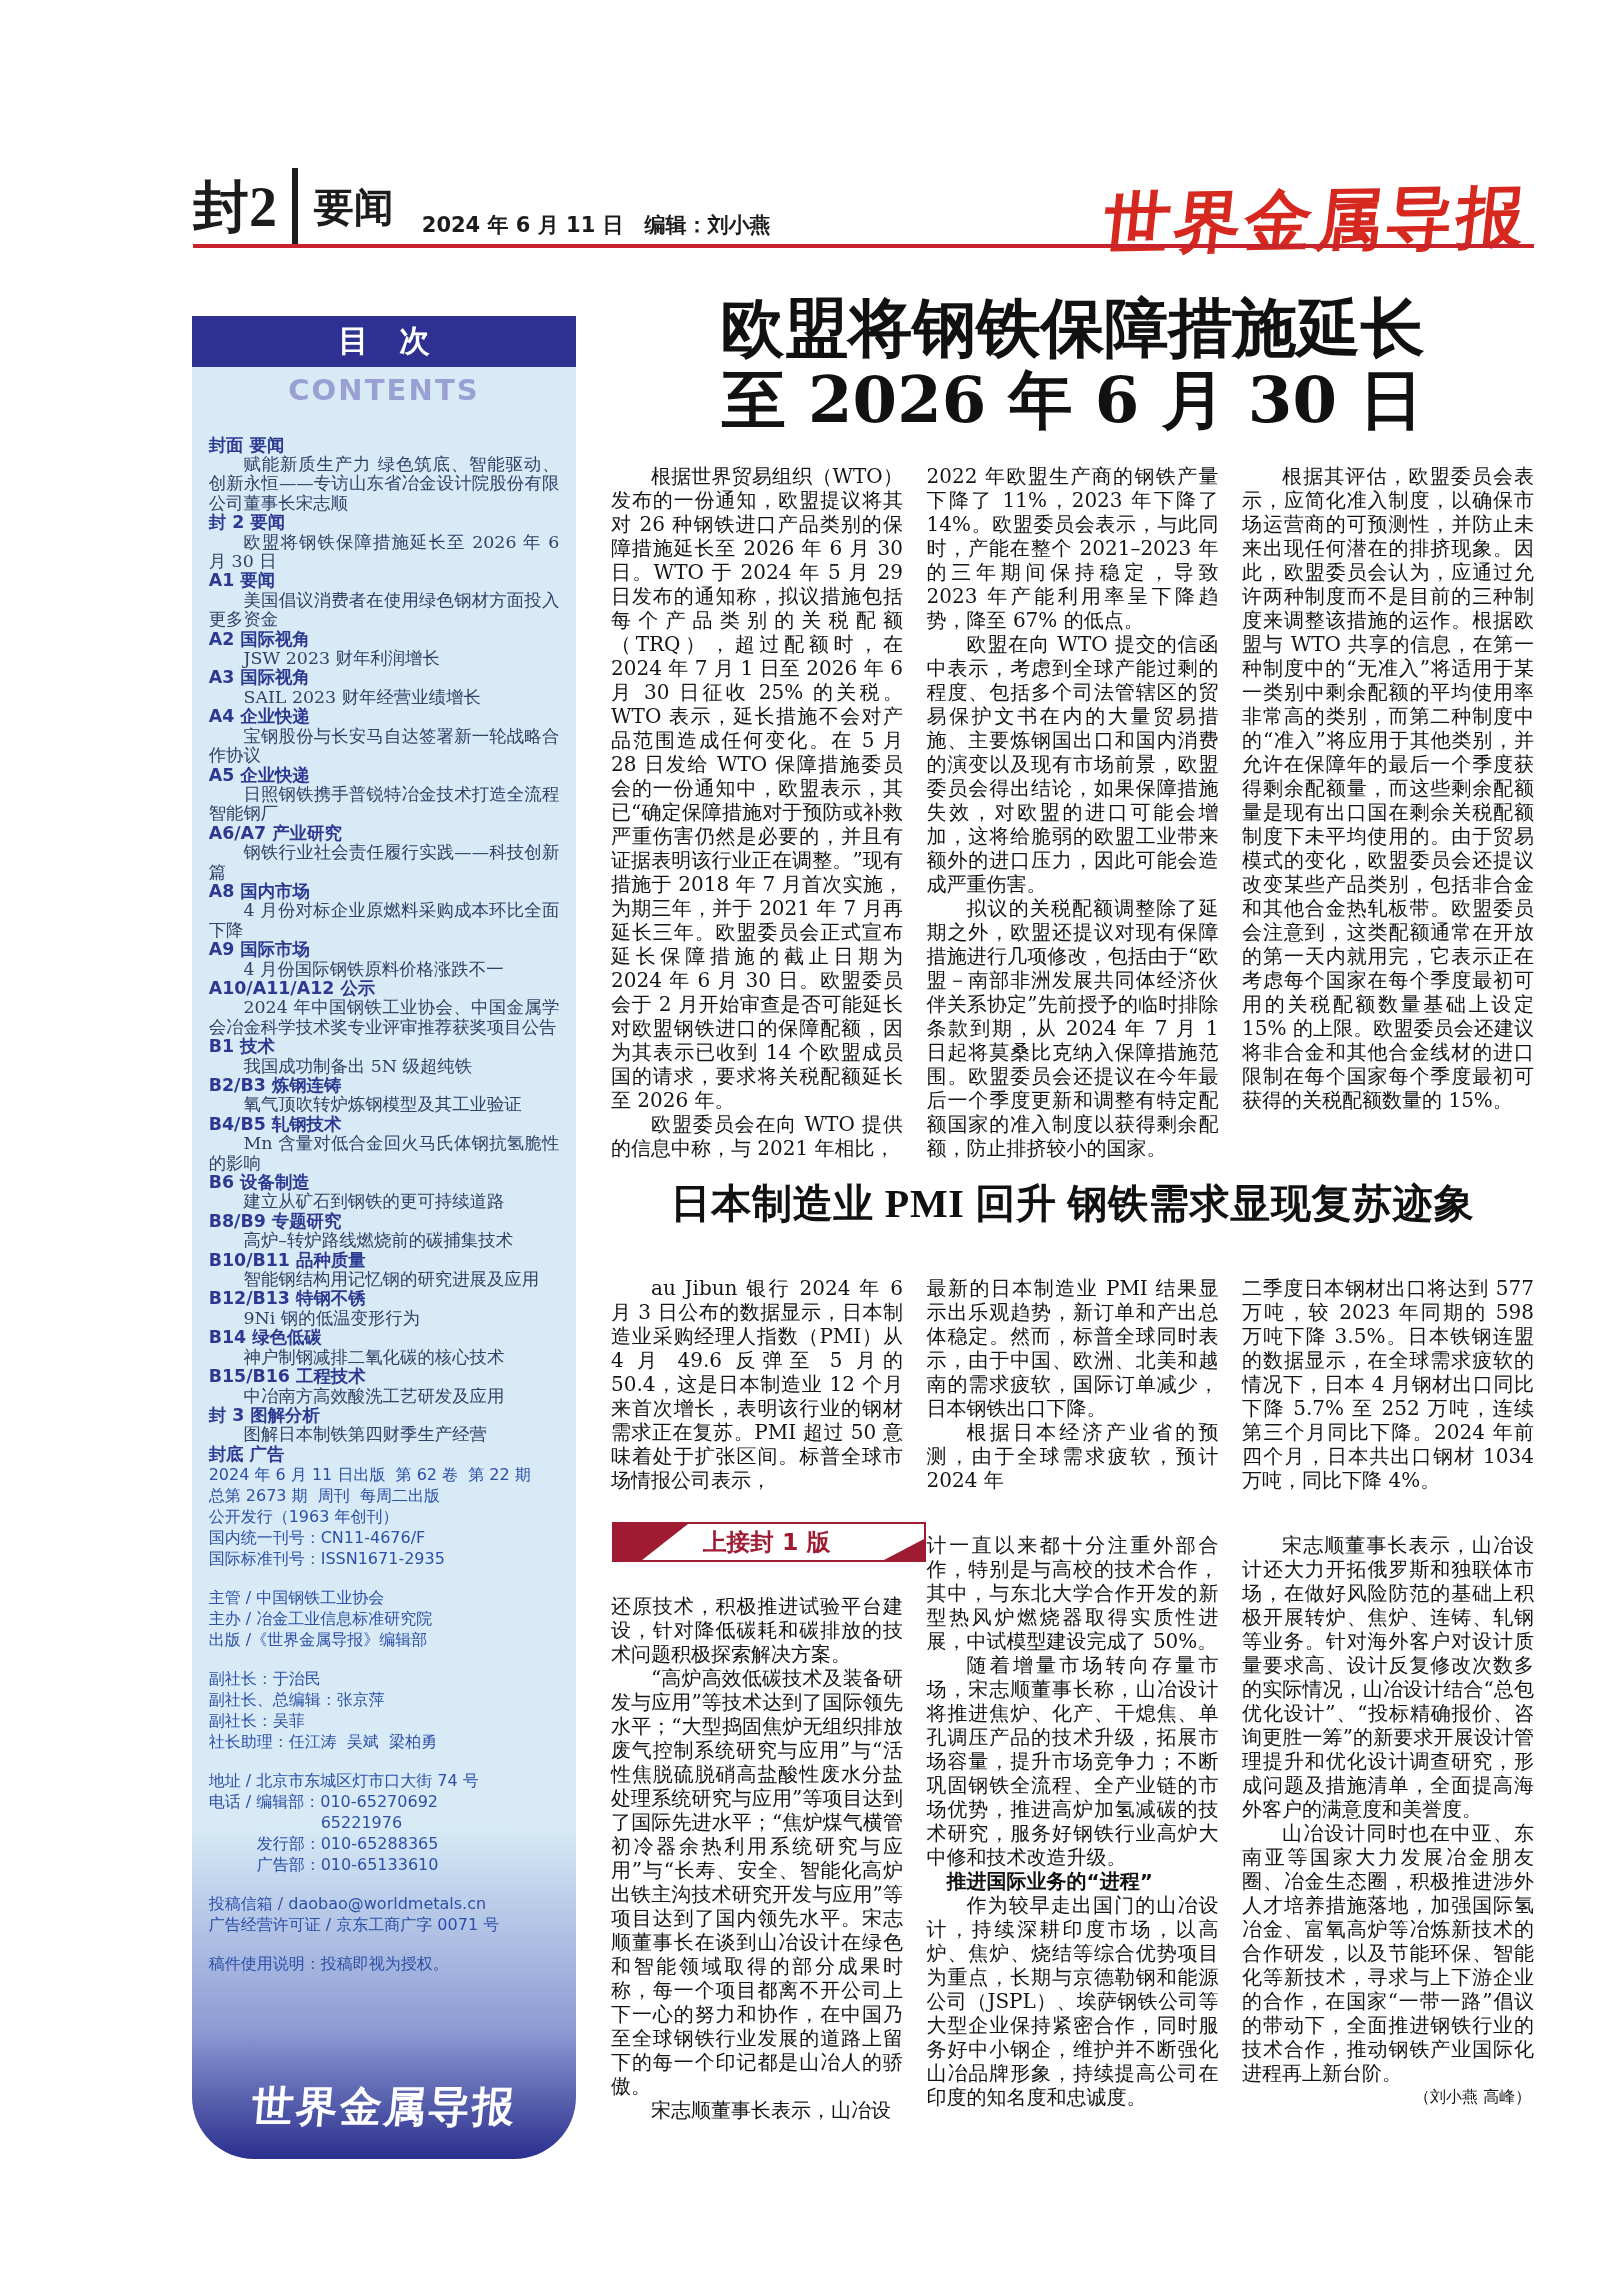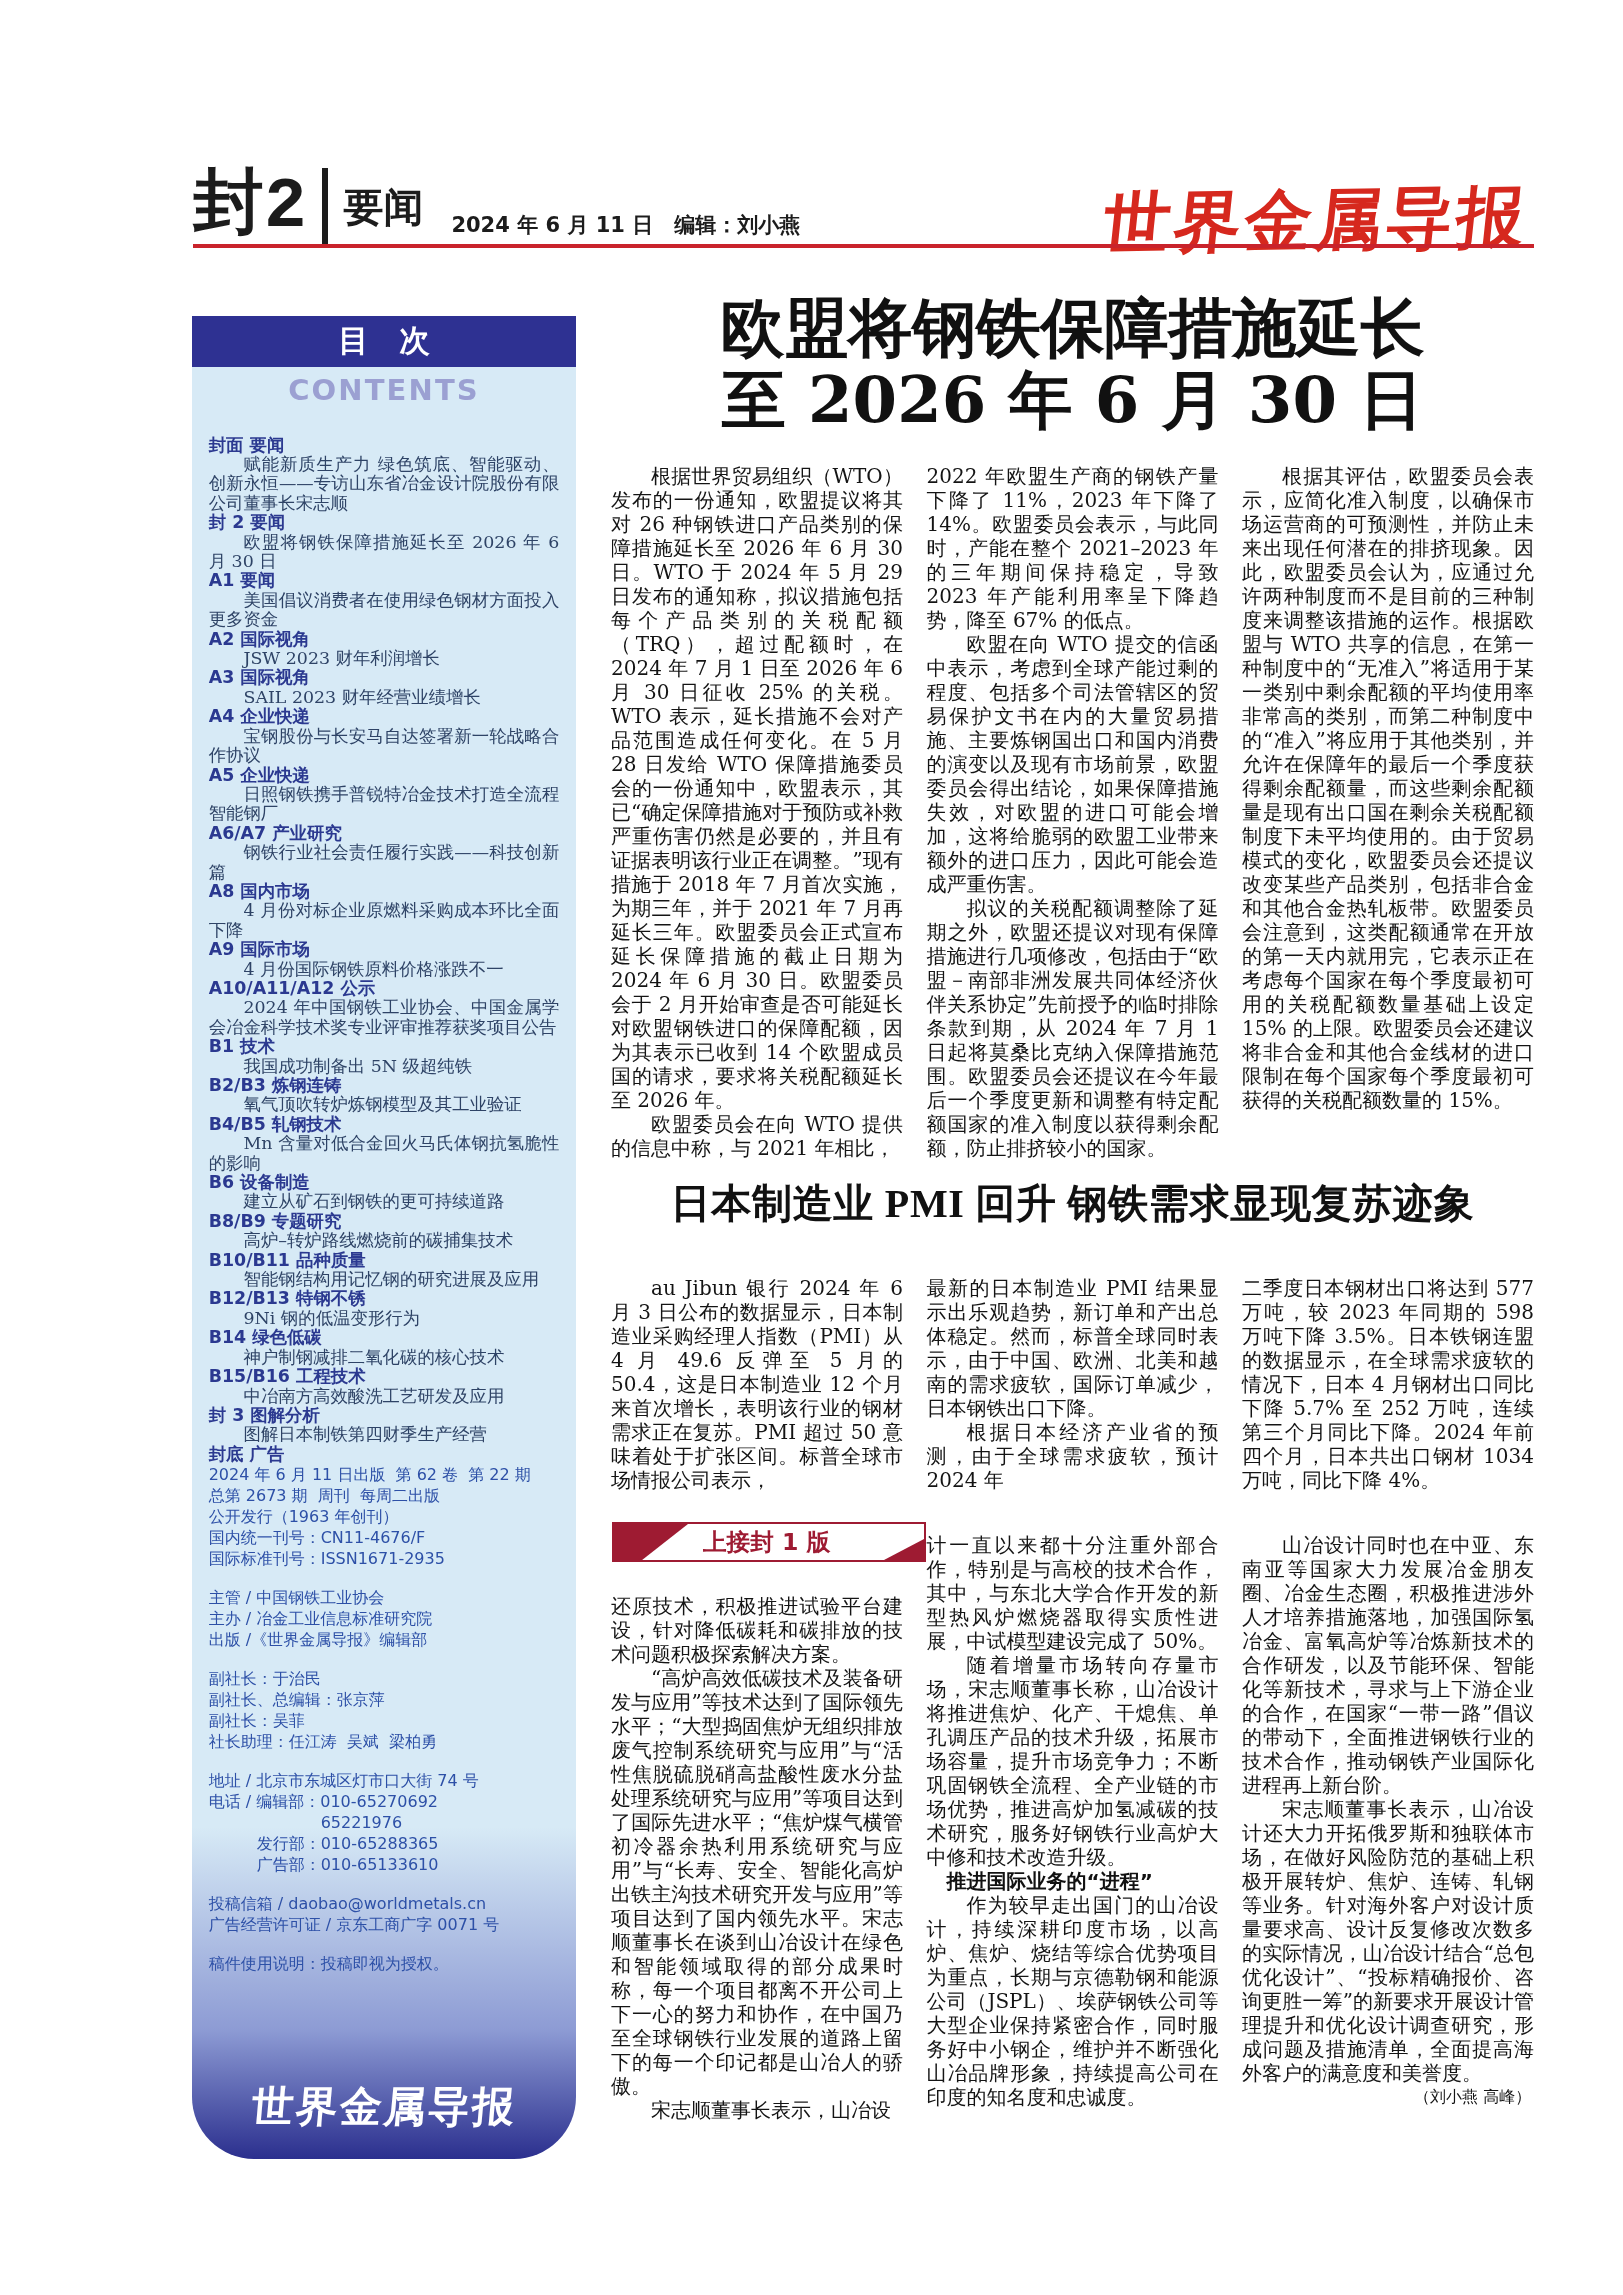--- a/index.html
+++ b/index.html
@@ -2,21 +2,21 @@
 <html style="font-size:11px"><head>
 <meta charset="utf-8">
 <style>
   html,body { margin:0; padding:0; background:#888; }
   .page {
     position:relative; width:1624px; height:2295px; background:#ffffff;
     overflow:hidden; font-family:"DejaVu Serif", serif;
   }
   
   .masthead { position:absolute; left:193px; top:168px; display:flex; align-items:center; }
-  .page-tag { font-size:71px; font-weight:bold; color:#1c1c1c; line-height:1; font-family:Liberation Mono, monospace;text-align:right; }
+  .page-tag { font-size:56px; font-weight:bold; color:#1c1c1c; line-height:1; font-family:Liberation Serif, serif;text-align:right; }
   .vbar { width:6.2px; height:78px; background:#1c1c1c; margin:0 15.3px; }
   .section-title { font-size:40px; font-weight:bold; color:#1c1c1c; line-height:1; font-family:"DejaVu Serif",serif; }
   .date-editor { font-size:21px; font-weight:bold; color:#1c1c1c; margin-left:28px; align-self:flex-end; padding-bottom:7px; font-family:"DejaVu Sans",sans-serif; }
   .masthead-logo { position:absolute; right:97px; top:175px; font-size:67px; font-weight:900; color:#d6281e;
     font-family:"DejaVu Serif",serif; transform:skewX(-7deg) rotate(-1deg); letter-spacing:3.5px; white-space:nowrap; }
   .red-rule { position:absolute; left:193px; top:244px; width:1341px; height:3.5px; background:#c9232b; }
 
   
   .sidebar { position:absolute; left:192px; top:316px; width:384px; height:1843px;
     background:linear-gradient(180deg,#d7eaf6 0%,#d7eaf6 82%,#8d9bd4 93%,#2b2f8e 100%);
@@ -220,20 +220,20 @@
         <p class="para indent">“高炉高效低碳技术及装备研发与应用”等技术达到了国际领先水平；“大型捣固焦炉无组织排放废气控制系统研究与应用”与“活性焦脱硫脱硝高盐酸性废水分盐处理系统研究与应用”等项目达到了国际先进水平；“焦炉煤气横管初冷器余热利用系统研究与应用”与“长寿、安全、智能化高炉出铁主沟技术研究开发与应用”等项目达到了国内领先水平。宋志顺董事长在谈到山冶设计在绿色和智能领域取得的部分成果时称，每一个项目都离不开公司上下一心的努力和协作，在中国乃至全球钢铁行业发展的道路上留下的每一个印记都是山冶人的骄傲。</p>
         <p class="para indent">宋志顺董事长表示，山冶设</p>
       </div>
       <div class="col">
         <p class="para">计一直以来都十分注重外部合作，特别是与高校的技术合作，其中，与东北大学合作开发的新型热风炉燃烧器取得实质性进展，中试模型建设完成了 50%。</p>
         <p class="para indent">随着增量市场转向存量市场，宋志顺董事长称，山冶设计将推进焦炉、化产、干熄焦、单孔调压产品的技术升级，拓展市场容量，提升市场竞争力；不断巩固钢铁全流程、全产业链的市场优势，推进高炉加氢减碳的技术研究，服务好钢铁行业高炉大中修和技术改造升级。</p>
         <p class="subhead">推进国际业务的“进程”</p>
         <p class="para indent">作为较早走出国门的山冶设计，持续深耕印度市场，以高炉、焦炉、烧结等综合优势项目为重点，长期与京德勒钢和能源公司（JSPL）、埃萨钢铁公司等大型企业保持紧密合作，同时服务好中小钢企，维护并不断强化山冶品牌形象，持续提高公司在印度的知名度和忠诚度。</p>
       </div>
       <div class="col">
+        <p class="para indent">宋志顺董事长表示，山冶设计还大力开拓俄罗斯和独联体市场，在做好风险防范的基础上积极开展转炉、焦炉、连铸、轧钢等业务。针对海外客户对设计质量要求高、设计反复修改次数多的实际情况，山冶设计结合“总包优化设计”、“投标精确报价、咨询更胜一筹”的新要求开展设计管理提升和优化设计调查研究，形成问题及措施清单，全面提高海外客户的满意度和美誉度。</p>
         <p class="para indent">山冶设计同时也在中亚、东南亚等国家大力发展冶金朋友圈、冶金生态圈，积极推进涉外人才培养措施落地，加强国际氢冶金、富氧高炉等冶炼新技术的合作研发，以及节能环保、智能化等新技术，寻求与上下游企业的合作，在国家“一带一路”倡议的带动下，全面推进钢铁行业的技术合作，推动钢铁产业国际化进程再上新台阶。</p>
-        <p class="para indent">宋志顺董事长表示，山冶设计还大力开拓俄罗斯和独联体市场，在做好风险防范的基础上积极开展转炉、焦炉、连铸、轧钢等业务。针对海外客户对设计质量要求高、设计反复修改次数多的实际情况，山冶设计结合“总包优化设计”、“投标精确报价、咨询更胜一筹”的新要求开展设计管理提升和优化设计调查研究，形成问题及措施清单，全面提高海外客户的满意度和美誉度。</p>
         <p class="byline">（刘小燕 高峰）</p>
       </div>
     </div>
 
 </div>
 
 
 </body></html>

